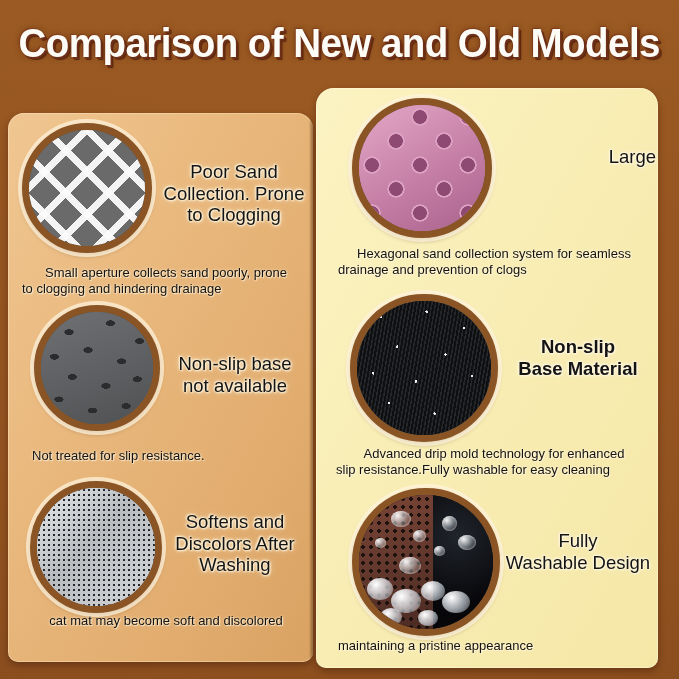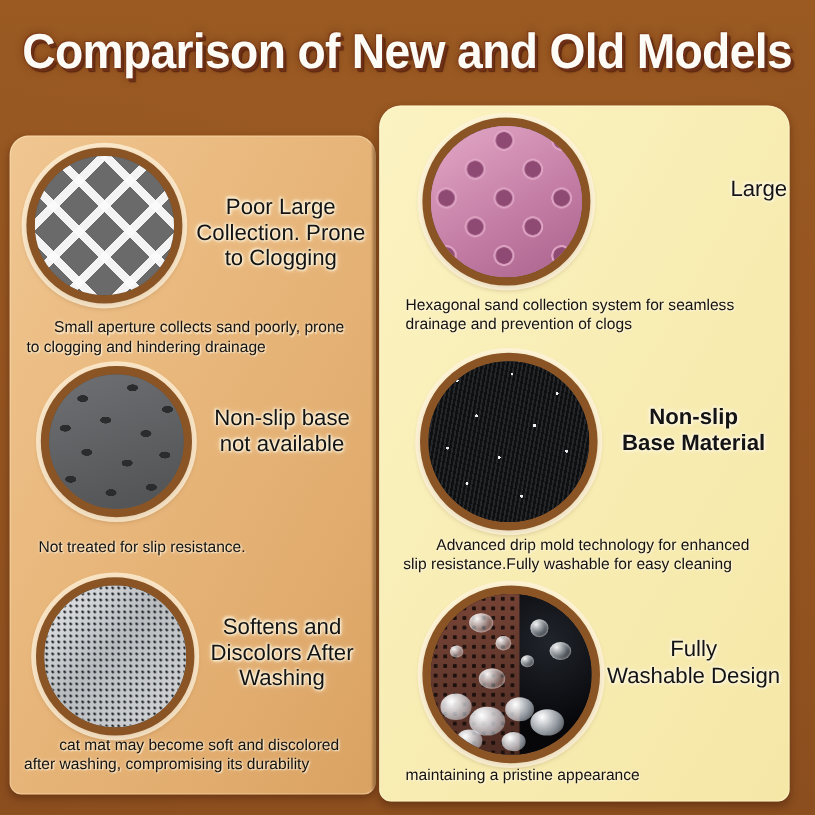--- a/index.html
+++ b/index.html
@@ -178,70 +178,69 @@
   <div class="title-text">Comparison of New and Old Models</div>
 </div>
 
 <div class="panel panel-left">
 
   <div class="item">
     <div class="circle" style="left:14px;top:10px;width:130px;height:130px;">
       <div class="tex tex-grid"></div>
     </div>
     <div class="head" style="left:150px;top:48px;width:152px;text-align:center;">
-      <div>Poor Large</div>
+      <div>Poor Sand</div>
       <div>Collection. Prone</div>
       <div>to Clogging</div>
     </div>
     <div class="cap" style="left:14px;top:152px;width:288px;">
       <div style="text-align:center;">Small aperture collects sand poorly, prone</div>
       <div>to clogging and hindering drainage</div>
     </div>
   </div>
 
   <div class="item">
     <div class="circle" style="left:26px;top:192px;width:126px;height:126px;">
       <div class="tex tex-bumps"></div>
     </div>
-    <div class="head" style="left:152px;top:224px;width:150px;text-align:center;">
+    <div class="head" style="left:152px;top:240px;width:150px;text-align:center;">
       <div>Non-slip base</div>
       <div>not available</div>
     </div>
     <div class="cap" style="left:24px;top:335px;width:280px;">
       <div>Not treated for slip resistance.</div>
     </div>
   </div>
 
   <div class="item">
     <div class="circle" style="left:22px;top:368px;width:132px;height:132px;">
       <div class="tex tex-fine"></div>
     </div>
     <div class="head" style="left:152px;top:398px;width:150px;text-align:center;">
       <div>Softens and</div>
       <div>Discolors After</div>
       <div>Washing</div>
     </div>
     <div class="cap" style="left:12px;top:500px;width:292px;">
       <div style="text-align:center;">cat mat may become soft and discolored</div>
-      <div>after washing, compromising its durability</div>
     </div>
   </div>
 </div>
 
 <div class="panel panel-right">
 
   <div class="item">
     <div class="circle" style="left:36px;top:10px;width:140px;height:140px;">
       <div class="tex tex-hex"></div>
     </div>
     <div class="head" style="left:184px;top:58px;width:156px;text-align:right;">
       <div>Large</div>
     </div>
     <div class="cap" style="left:22px;top:158px;width:312px;">
-      <div style="text-align:left;">Hexagonal sand collection system for seamless</div>
+      <div style="text-align:center;">Hexagonal sand collection system for seamless</div>
       <div>drainage and prevention of clogs</div>
     </div>
   </div>
 
   <div class="item">
     <div class="circle" style="left:34px;top:206px;width:148px;height:148px;">
       <div class="tex tex-fabric"></div>
     </div>
     <div class="head" style="left:186px;top:248px;width:152px;text-align:center;font-weight:bold;">
       <div>Non-slip</div>

